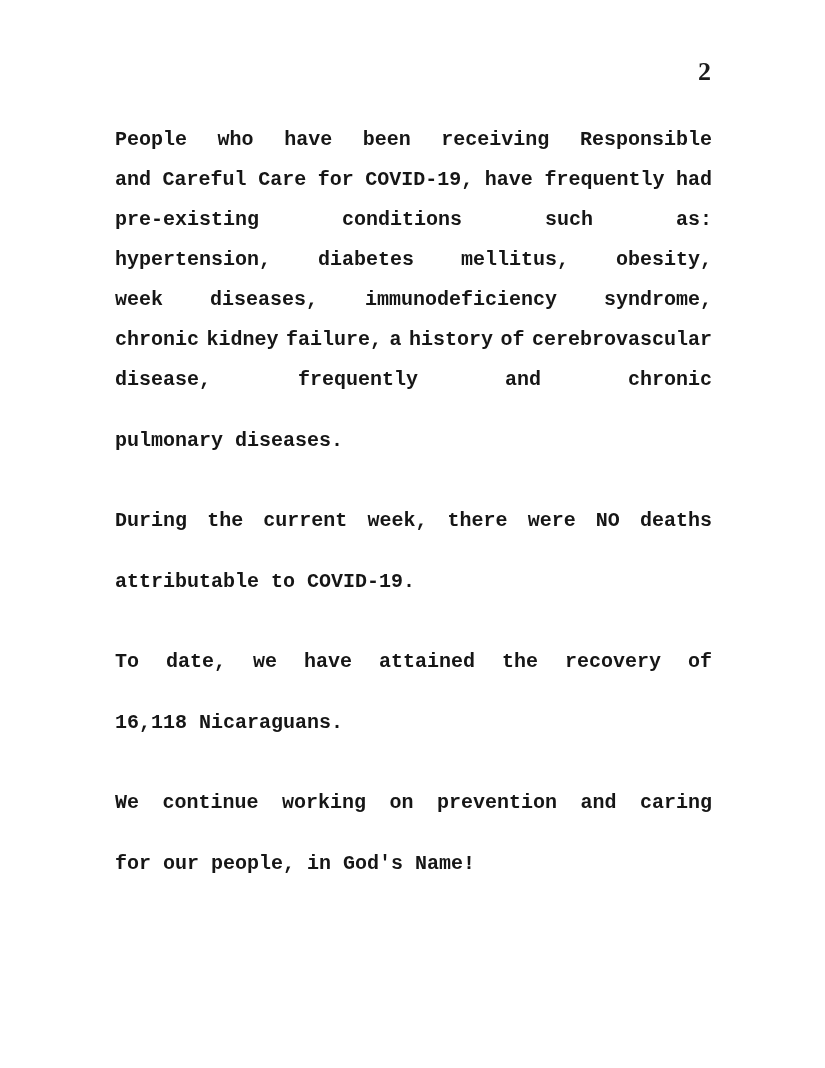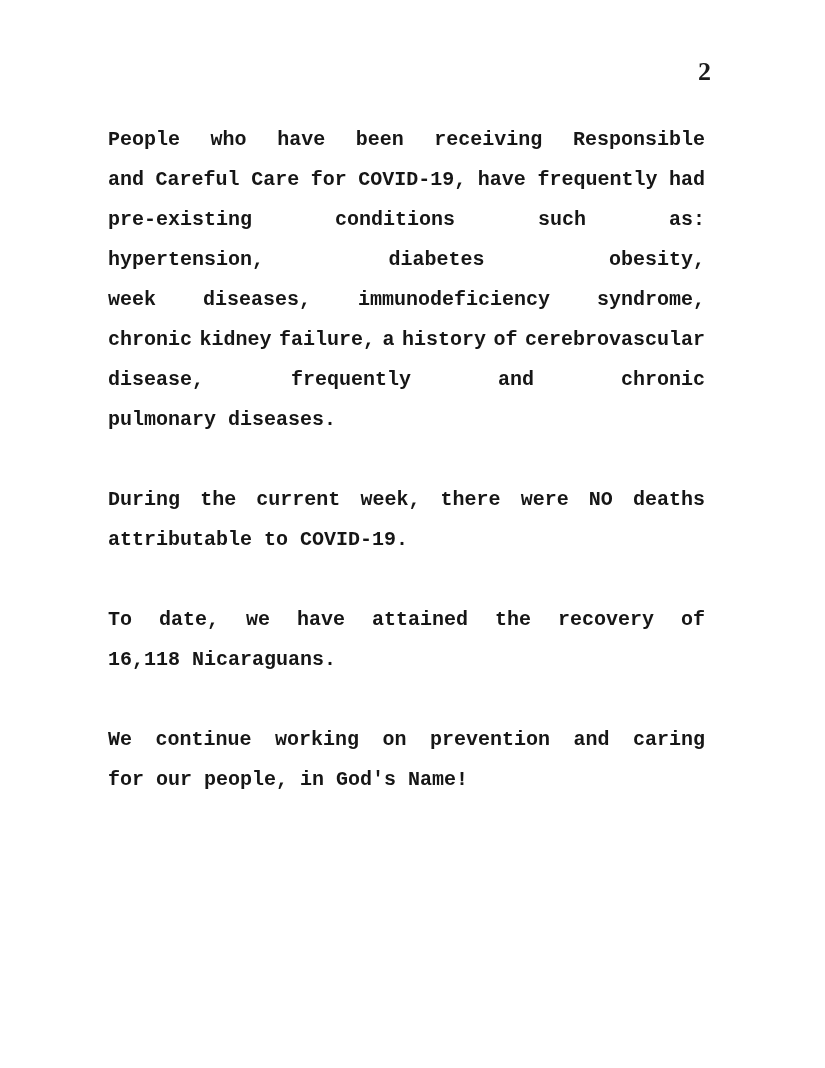--- a/index.html
+++ b/index.html
@@ -24,21 +24,21 @@
     right: 114px;
     font-family: "Liberation Serif", "DejaVu Serif", serif;
     font-weight: bold;
     font-size: 26px;
     line-height: 1;
     color: #1b1b1b;
   }
   .document-body {
     position: absolute;
     top: 120px;
-    left: 108px;
+    left: 115px;
     width: 597px;
     font-family: "Liberation Mono", "DejaVu Sans Mono", monospace;
     font-weight: bold;
     font-size: 20px;
     line-height: 40px;
     color: #161616;
   }
   .paragraph {
     margin: 0 0 40px 0;
   }
@@ -47,20 +47,21 @@
     justify-content: space-between;
     transform-origin: 0 50%;
     height: 40px;
   }
   .line span {
     white-space: pre;
   }
   .line.para-last,
   .line.condensed {
     justify-content: flex-start;
+    margin-top: 21px;
   }
 </style>
 </head>
 <body>
 
 <div class="page">
   <div class="page-number">2</div>
   <div class="document-body">
       <div class="paragraph">
         <div class="line">
@@ -83,20 +84,21 @@
         </div>
         <div class="line">
           <span>pre-existing</span>
           <span>conditions</span>
           <span>such</span>
           <span>as:</span>
         </div>
         <div class="line">
           <span>hypertension,</span>
           <span>diabetes</span>
+          <span>mellitus,</span>
           <span>obesity,</span>
         </div>
         <div class="line">
           <span>week</span>
           <span>diseases,</span>
           <span>immunodeficiency</span>
           <span>syndrome,</span>
         </div>
         <div class="line">
           <span>chronic</span>

